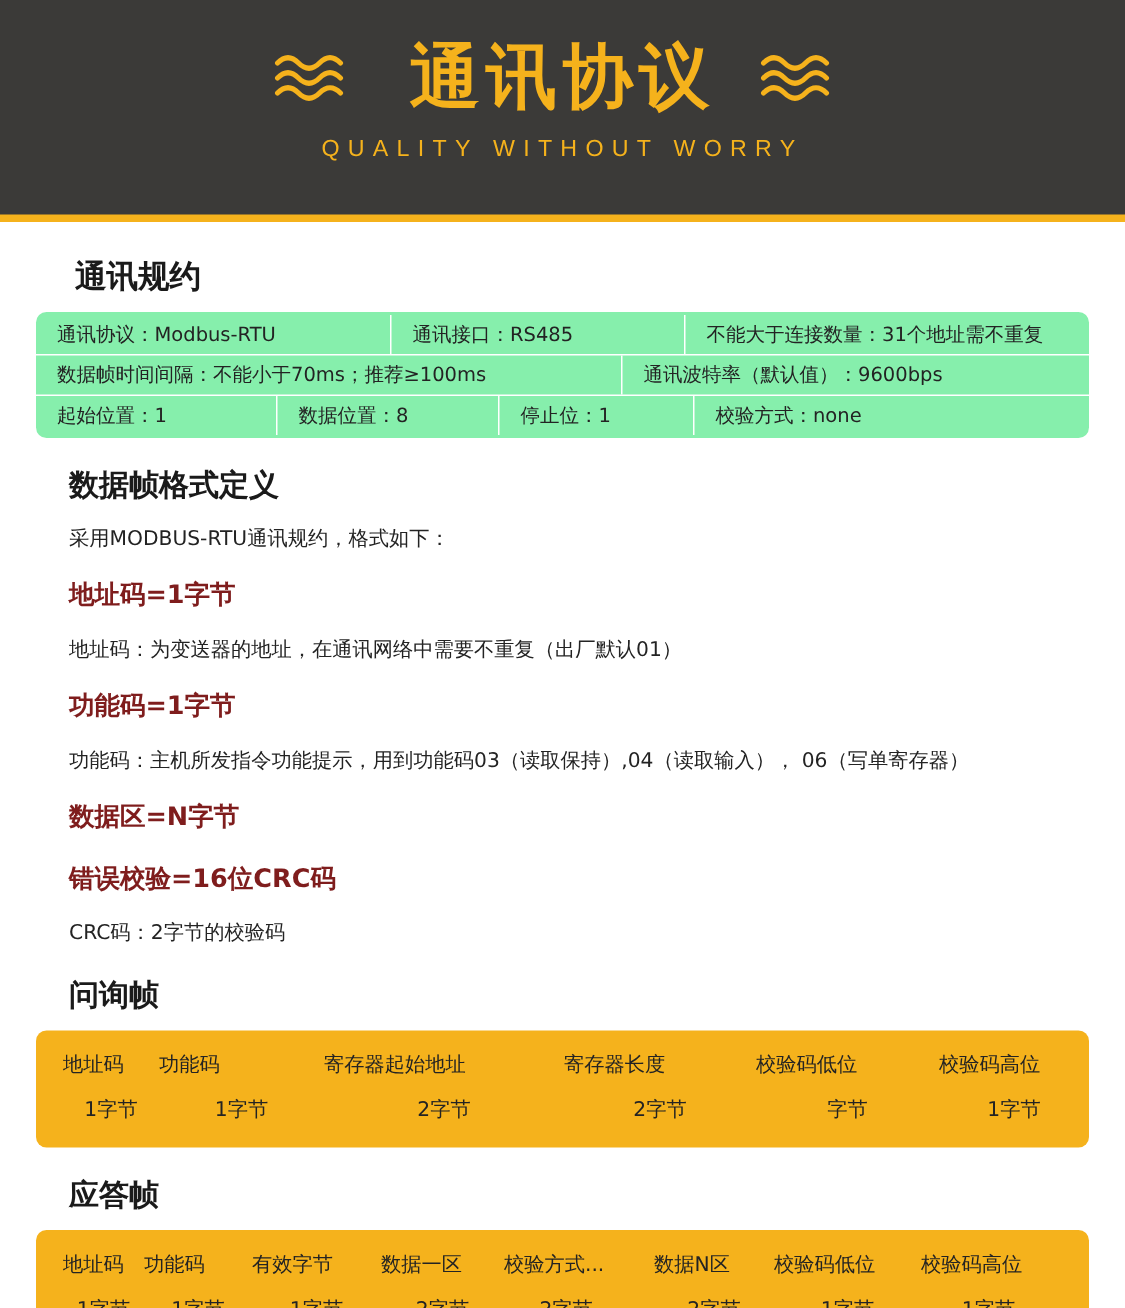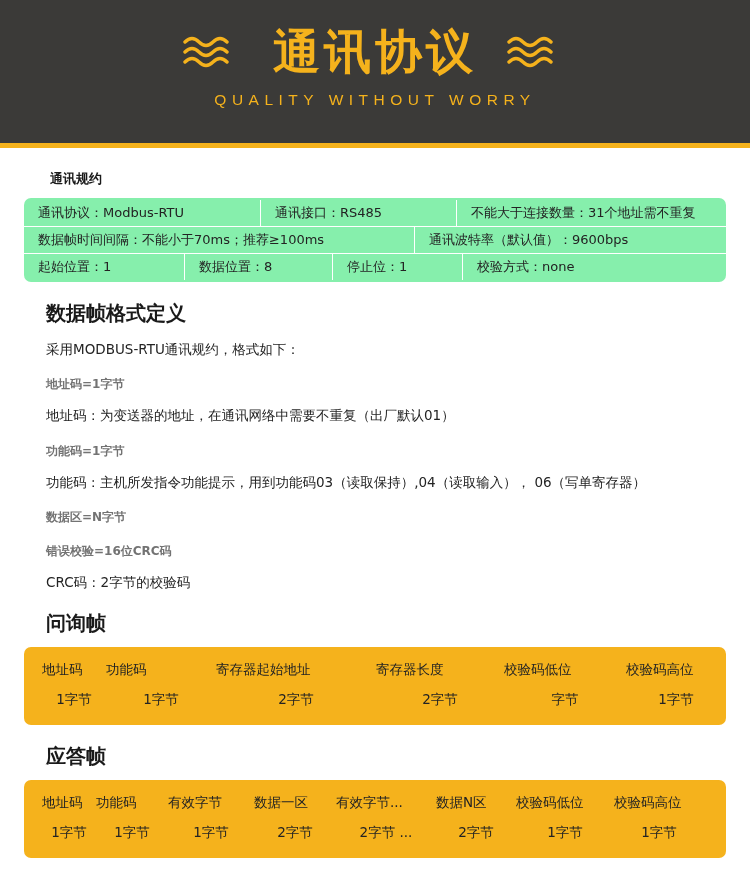--- a/index.html
+++ b/index.html
@@ -64,21 +64,21 @@
     height: 5px;
     background: #f5b21c;
   }
 
   
   .content {
     padding: 0 24px;
     box-sizing: border-box;
   }
   h2.section-title {
-    font-size: 13px;
+    font-size: 21px;
     color: #1a1a1a;
     font-weight: bold;
     margin: 22px 0 10px 0;
     padding-left: 26px;
   }
   h2.section-title.sub {
     font-size: 20px;
     margin: 18px 0 10px 0;
     padding-left: 22px;
   }
@@ -132,22 +132,22 @@
     padding-left: 22px;
     padding-right: 4px;
   }
   .p-normal {
     font-size: 13.5px;
     color: #232323;
     margin: 12px 0 0 0;
     line-height: 1.5;
   }
   .p-bold {
-    font-size: 12px;
-    color: #737373;
+    font-size: 17px;
+    color: #7f1d1d;
     font-weight: bold;
     margin: 16px 0 0 0;
     line-height: 1.5;
   }
 
   
   .frame-table {
     width: 702px;
     background: #f5b21c;
     border-radius: 7px;
@@ -269,21 +269,21 @@
   </div>
 
   <h2 class="section-title sub">应答帧</h2>
 
   <div class="frame-table af">
     <div class="frame-row head">
       <div class="frame-cell f1">地址码</div>
       <div class="frame-cell f2">功能码</div>
       <div class="frame-cell f3">有效字节</div>
       <div class="frame-cell f4">数据一区</div>
-      <div class="frame-cell f5">有效字节...</div>
+      <div class="frame-cell f5">校验方式...</div>
       <div class="frame-cell f6">数据N区</div>
       <div class="frame-cell f7">校验码低位</div>
       <div class="frame-cell f8">校验码高位</div>
     </div>
     <div class="frame-row body">
       <div class="frame-cell f1">1字节</div>
       <div class="frame-cell f2">1字节</div>
       <div class="frame-cell f3">1字节</div>
       <div class="frame-cell f4">2字节</div>
       <div class="frame-cell f5">2字节 ...</div>

